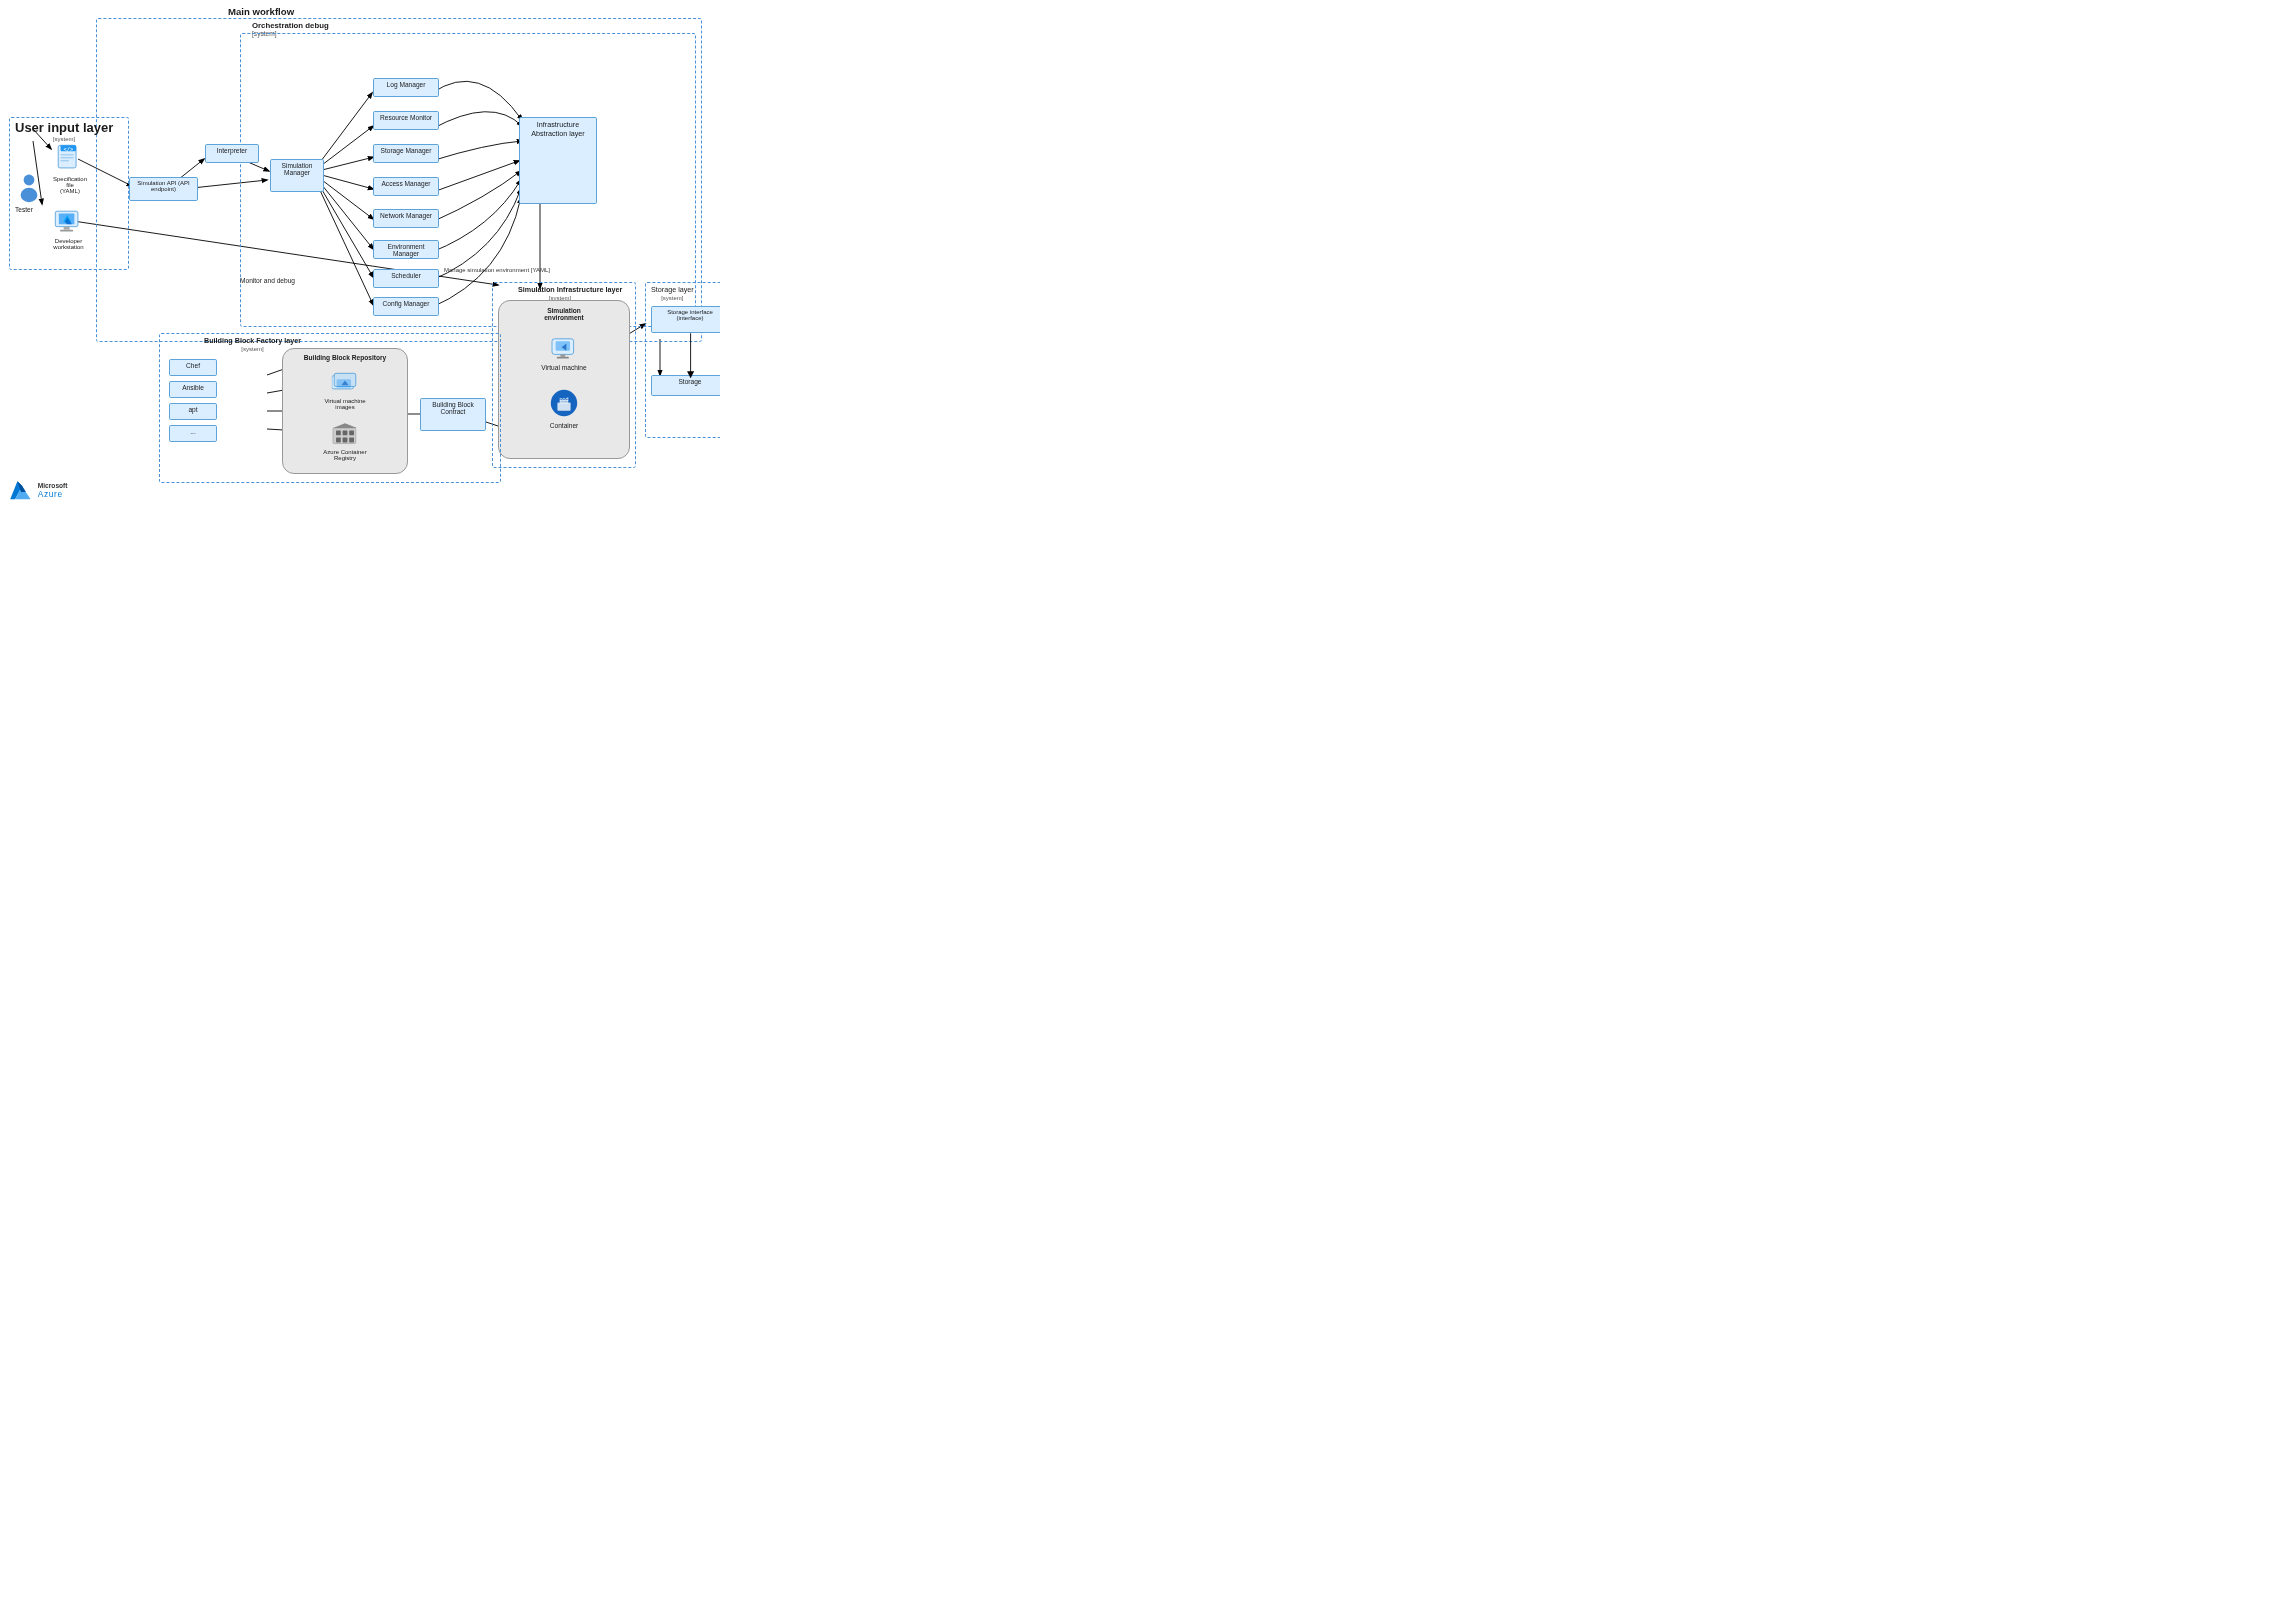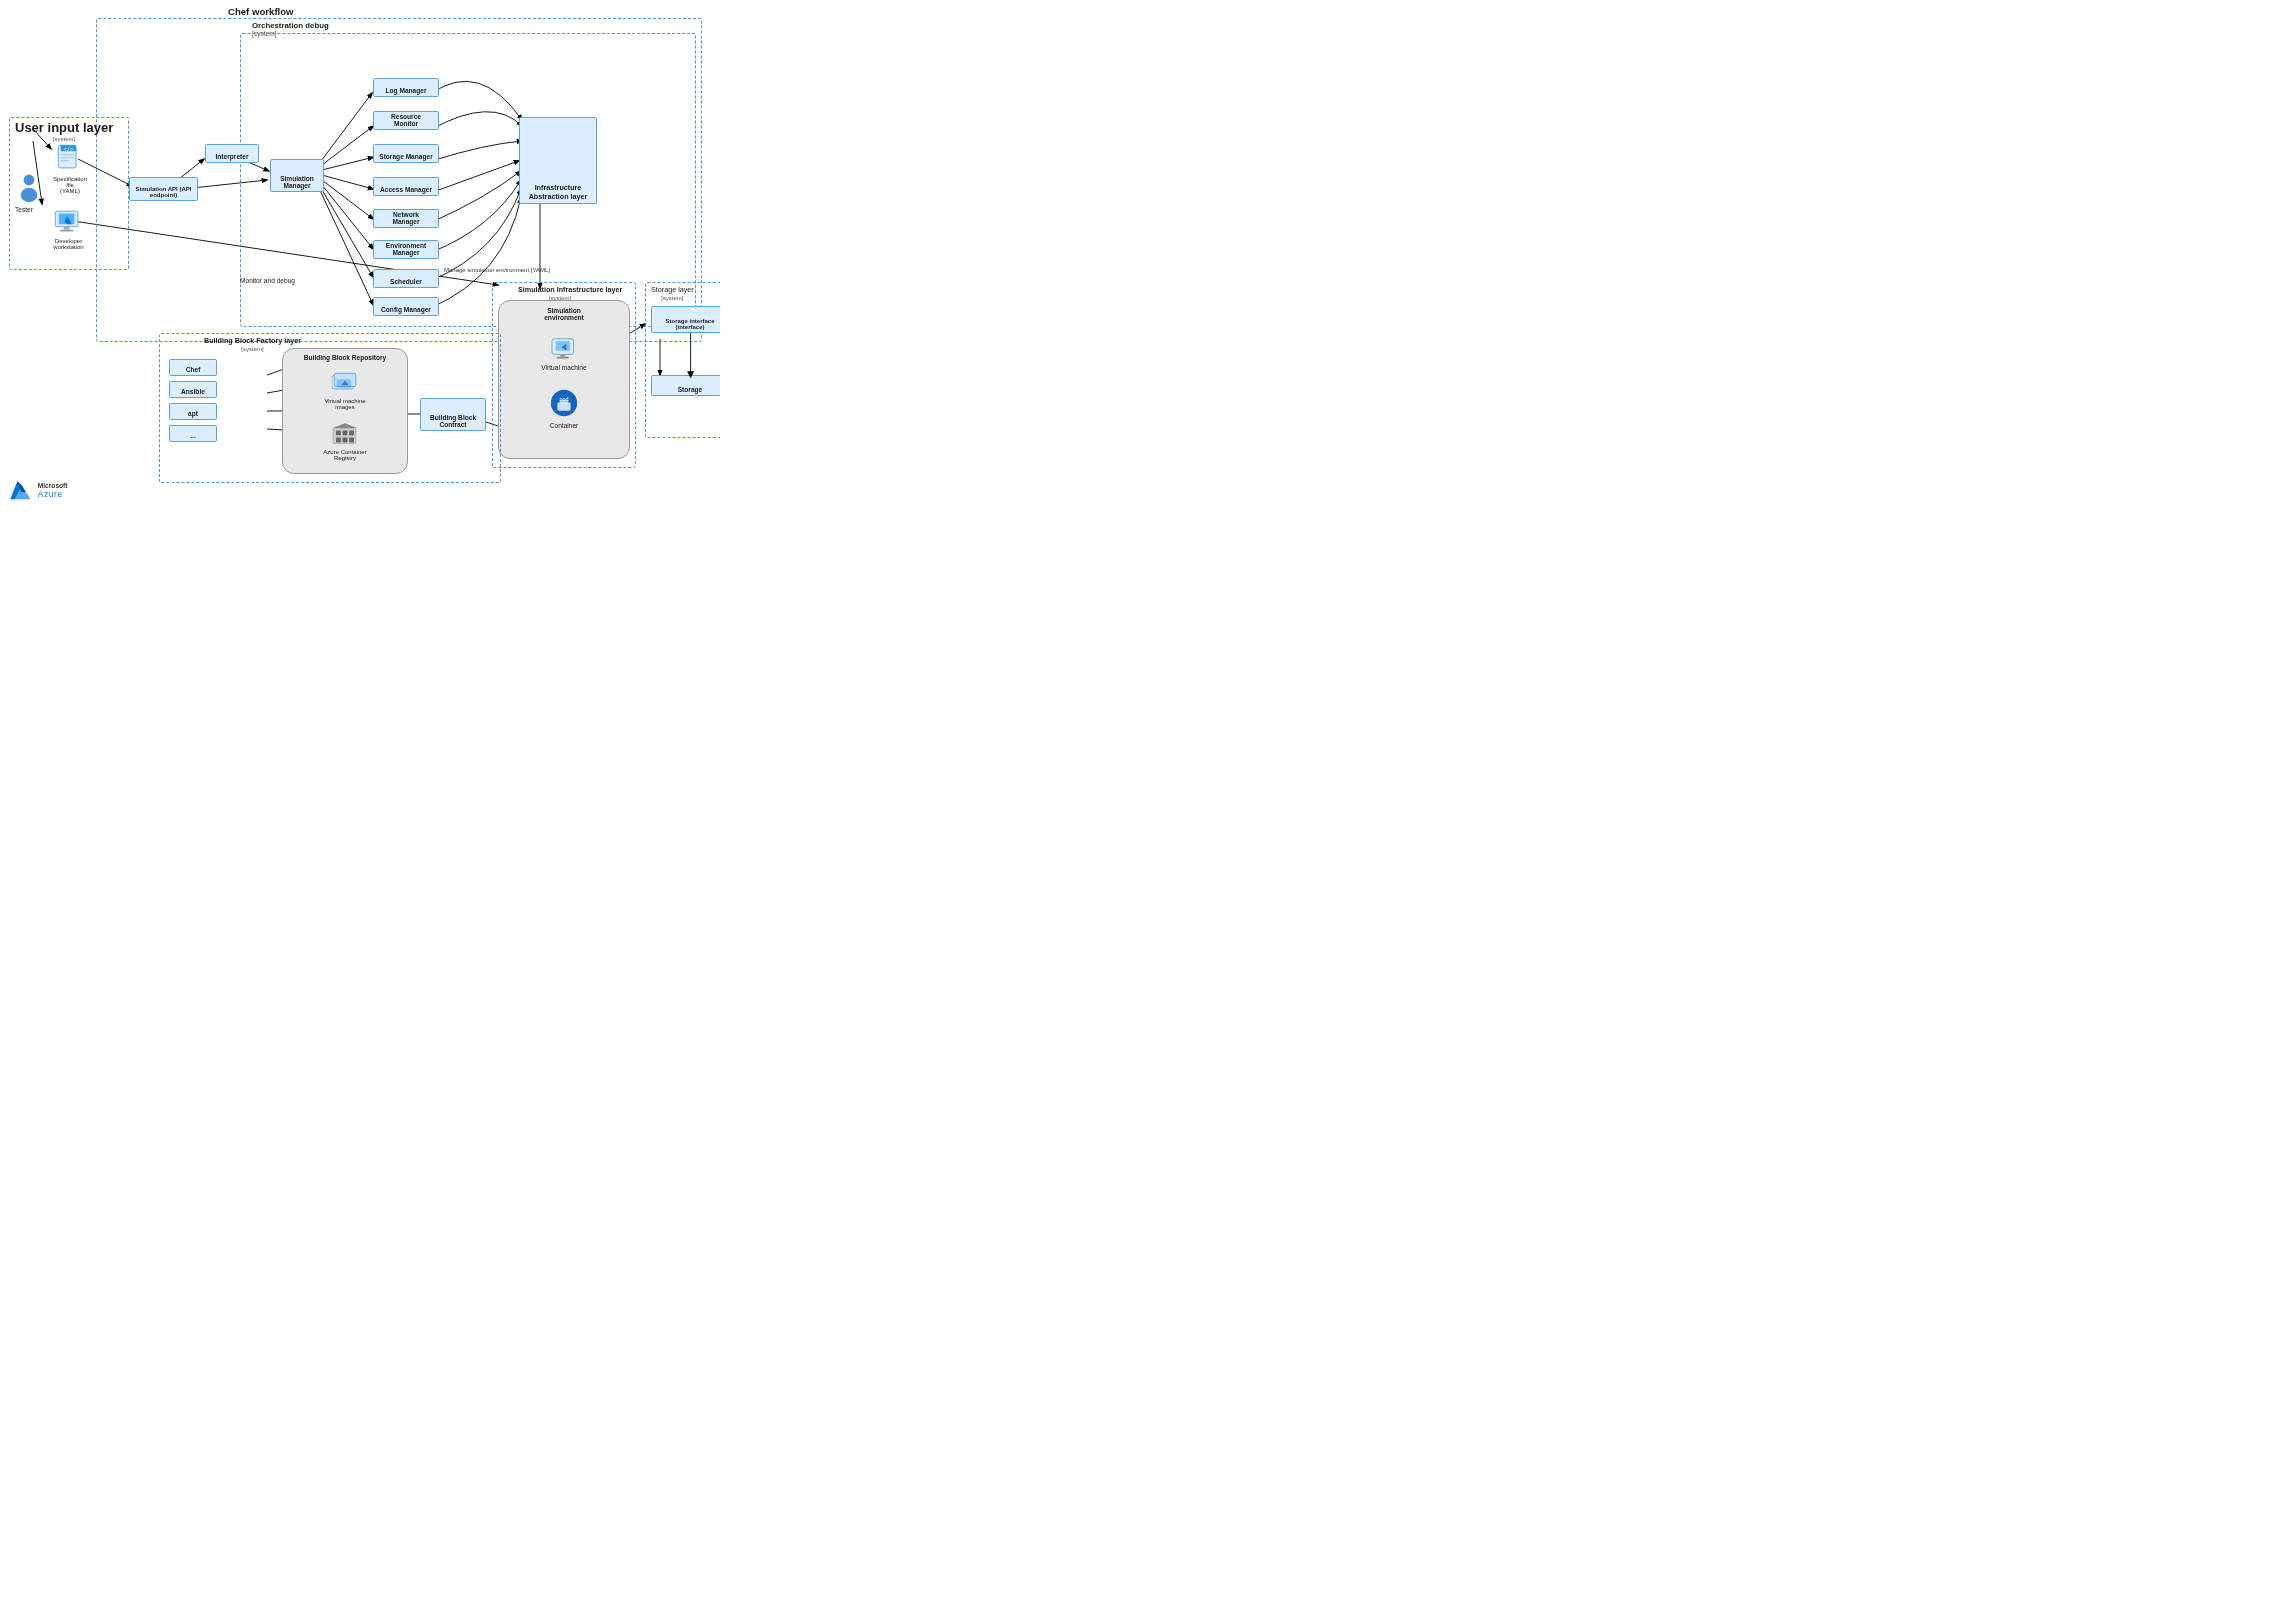--- a/index.html
+++ b/index.html
@@ -22,27 +22,26 @@
       border: 1.2px dashed #4a90d9;
       border-radius: 2.4px;
     }
     
     .component-box {
       position: absolute;
       background: #dbeeff;
       border: 0.6px solid #5ba3d9;
       border-radius: 1.8px;
       display: flex;
-      align-items: flex-end;
+      align-items: flex-start;
       justify-content: center;
       text-align: center;
       font-size: 6.6px;
       color: #1a1a1a;
       padding: 2.4px 4.8px;
-      font-weight: bold;
     }
     
     .rounded-box {
       position: absolute;
       background: #e8e8e8;
       border: 0.6px solid #999;
       border-radius: 12px;
       display: flex;
       align-items: center;
       justify-content: center;
@@ -153,21 +152,21 @@
     <line x1="530" y1="595" x2="530" y2="595" stroke="#000" stroke-width="1.5"></line>
     <line x1="530" y1="595" x2="540" y2="640" stroke="#000" stroke-width="1.5" marker-end="url(#arrow)"></line>
 
     <defs>
       <marker id="arrow" markerWidth="8" markerHeight="8" refX="6" refY="3" orient="auto">
         <path d="M0,0 L0,6 L8,3 z" fill="#000"></path>
       </marker>
     </defs>
   </svg>
 
-  <div class="label label-bold" style="left:228px; top:6px; font-size:9.6px; font-weight:bold;">Chef workflow</div>
+  <div class="label label-bold" style="left:228px; top:6px; font-size:9.6px; font-weight:bold;">Main workflow</div>
 
   <div class="dashed-box" style="left:96px; top:18px; width:606px; height:324px;"></div>
 
   <div class="label" style="left:252px; top:21px; text-align:left;">
     <span style="font-weight:bold; font-size:7.8px;">Orchestration debug</span><br>
     <span style="font-size:6.6px; color:#555;">[system]</span>
   </div>
 
   <div class="dashed-box" style="left:240px; top:33px; width:456px; height:294px;"></div>
 

